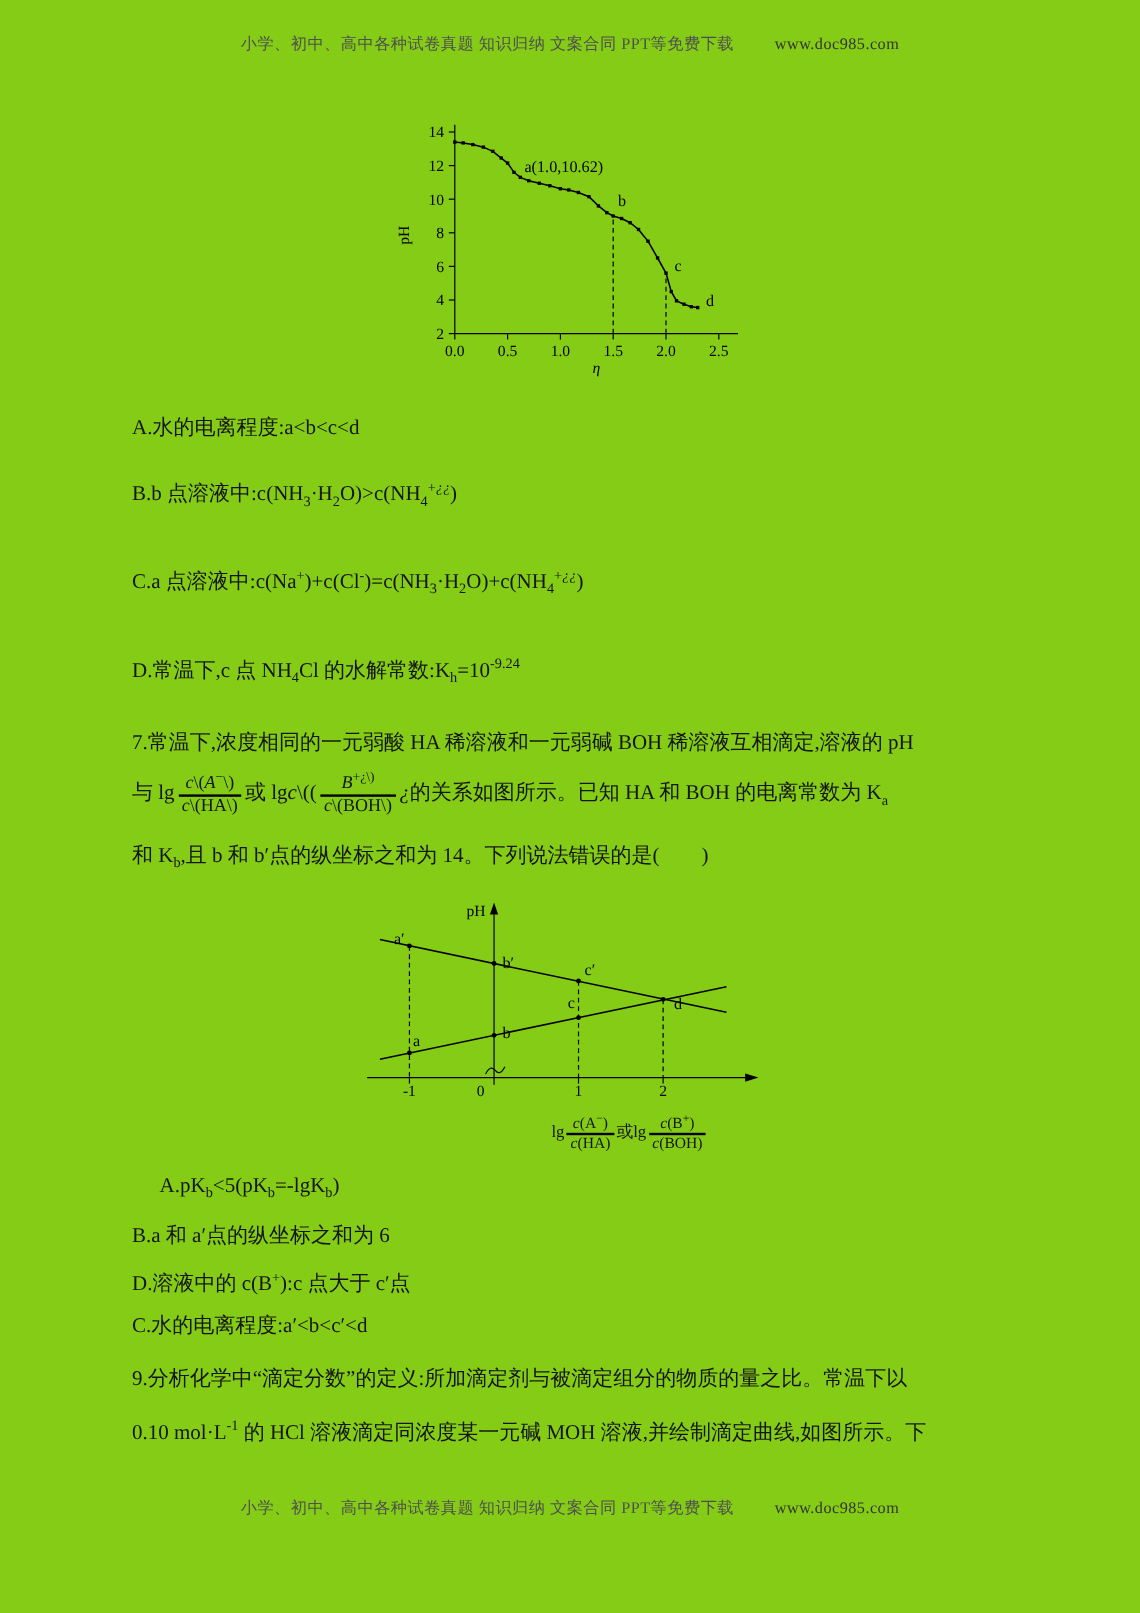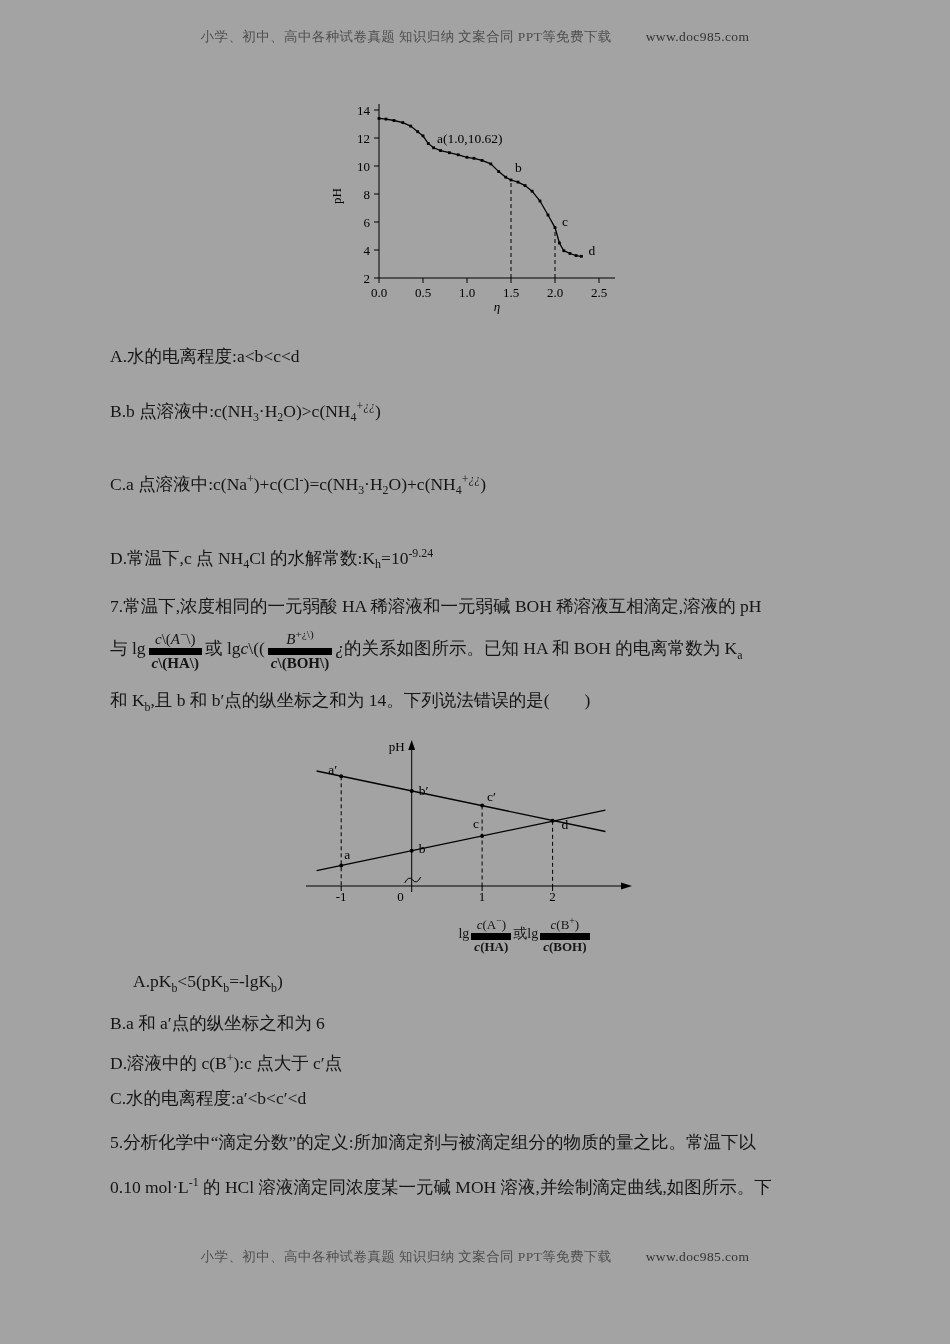--- a/index.html
+++ b/index.html
@@ -1,17 +1,17 @@
 <!DOCTYPE html>
 <html><head>
 <meta charset="utf-8">
 <style>
   *{box-sizing:border-box;}
   html,body{margin:0;padding:0;background:#e9e9e9;}
-  .page{width:950px;height:1344px;margin:0 auto;position:relative;background:#a3a3a3;
+  .page{width:950px;height:1344px;margin:0 auto;position:relative;background:#84cc16;
         font-family:"Liberation Serif","DejaVu Serif",serif;color:#151515;overflow:hidden;}
   .hdr,.ftr{position:absolute;left:0;width:100%;text-align:center;font-size:13.5px;color:#4f4f4f;letter-spacing:.4px;}
   .hdr{top:28px;}
   .ftr{top:1248px;}
   .hdr .url,.ftr .url{margin-left:34px;color:#333;}
   .content{position:absolute;top:70px;left:110px;width:732px;font-size:17.5px;line-height:26px;}
   .fig{width:100%;text-align:center;}
   .fig1{margin-top:26px;}
   .fig2{margin-top:12px;}
   svg{overflow:visible;}
@@ -20,30 +20,30 @@
   .ln{stroke:#000;stroke-width:1.3;fill:none;}
   .dash{stroke:#000;stroke-width:1;stroke-dasharray:4 3;fill:none;}
   .tk{font-size:13px;}
   .lbl{font-size:13.5px;}
   sub{font-size:68%;}
   sup{font-size:68%;}
   .opt{margin-top:22px;}
   .opt-b{margin-top:24px;}
   .opt-c{margin-top:36px;}
   .opt-d{margin-top:36px;}
-  .stem{margin-top:16px;}
+  .stem{margin-top:28px;}
   .stem-tall{line-height:58px;white-space:nowrap;}
   .stem-mid{line-height:34px;}
   .opt2{margin-top:11px;line-height:24px;}
   .opt2-first{margin-top:14px;margin-left:23px;}
   .stem8{line-height:40px;}
   .stem8-first{margin-top:12px;}
   .frac{display:inline-block;vertical-align:middle;text-align:center;font-size:15px;line-height:1.15;margin:0 3px;}
-  .frac .num{display:block;border-bottom:7px solid #000000;padding:0 3px;}
-  .frac .den{display:block;padding:0 3px;font-weight:bold;}
+  .frac .num{display:block;border-bottom:2px solid #000000;padding:0 3px;}
+  .frac .den{display:block;padding:0 3px;}
   .frac sup,.frac sub{font-size:75%;}
   .fig2-xlabel{margin:0 0 0 295px;width:240px;text-align:center;font-size:14px;line-height:1.1;}
   .fig2-xlabel .frac{font-size:13px;margin:0 2px;}
 </style>
 </head>
 <body>
 
 <div class="page">
 
   <div class="hdr">
@@ -169,21 +169,21 @@
           <text x="203.1" y="92.1" class="lbl" text-anchor="end">c</text>
         </svg>
       <div class="fig2-xlabel">lg<span class="frac"><span class="num"><i>c</i>(A<sup>−</sup>)</span><span class="den"><i>c</i>(HA)</span></span>或lg<span class="frac"><span class="num"><i>c</i>(B<sup>+</sup>)</span><span class="den"><i>c</i>(BOH)</span></span></div>
     </div>
 
     <div class="opt2 opt2-first">A.pK<sub>b</sub>&lt;5(pK<sub>b</sub>=-lgK<sub>b</sub>)</div>
     <div class="opt2">B.a 和 a′点的纵坐标之和为 6</div>
     <div class="opt2">D.溶液中的 c(B<sup>+</sup>):c 点大于 c′点</div>
     <div class="opt2">C.水的电离程度:a′&lt;b&lt;c′&lt;d</div>
 
-    <div class="stem8 stem8-first">5.分析化学中“滴定分数”的定义:所加滴定剂与被滴定组分的物质的量之比。常温下以</div>
+    <div class="stem8 stem8-first">9.分析化学中“滴定分数”的定义:所加滴定剂与被滴定组分的物质的量之比。常温下以</div>
     <div class="stem8">0.10 mol·L<sup>-1</sup> 的 HCl 溶液滴定同浓度某一元碱 MOH 溶液,并绘制滴定曲线,如图所示。下</div>
 
   </div>
 
   <div class="ftr">
     <span>小学、初中、高中各种试卷真题  知识归纳  文案合同  PPT等免费下载</span><span class="url">www.doc985.com</span>
   </div>
 
 </div>
 

